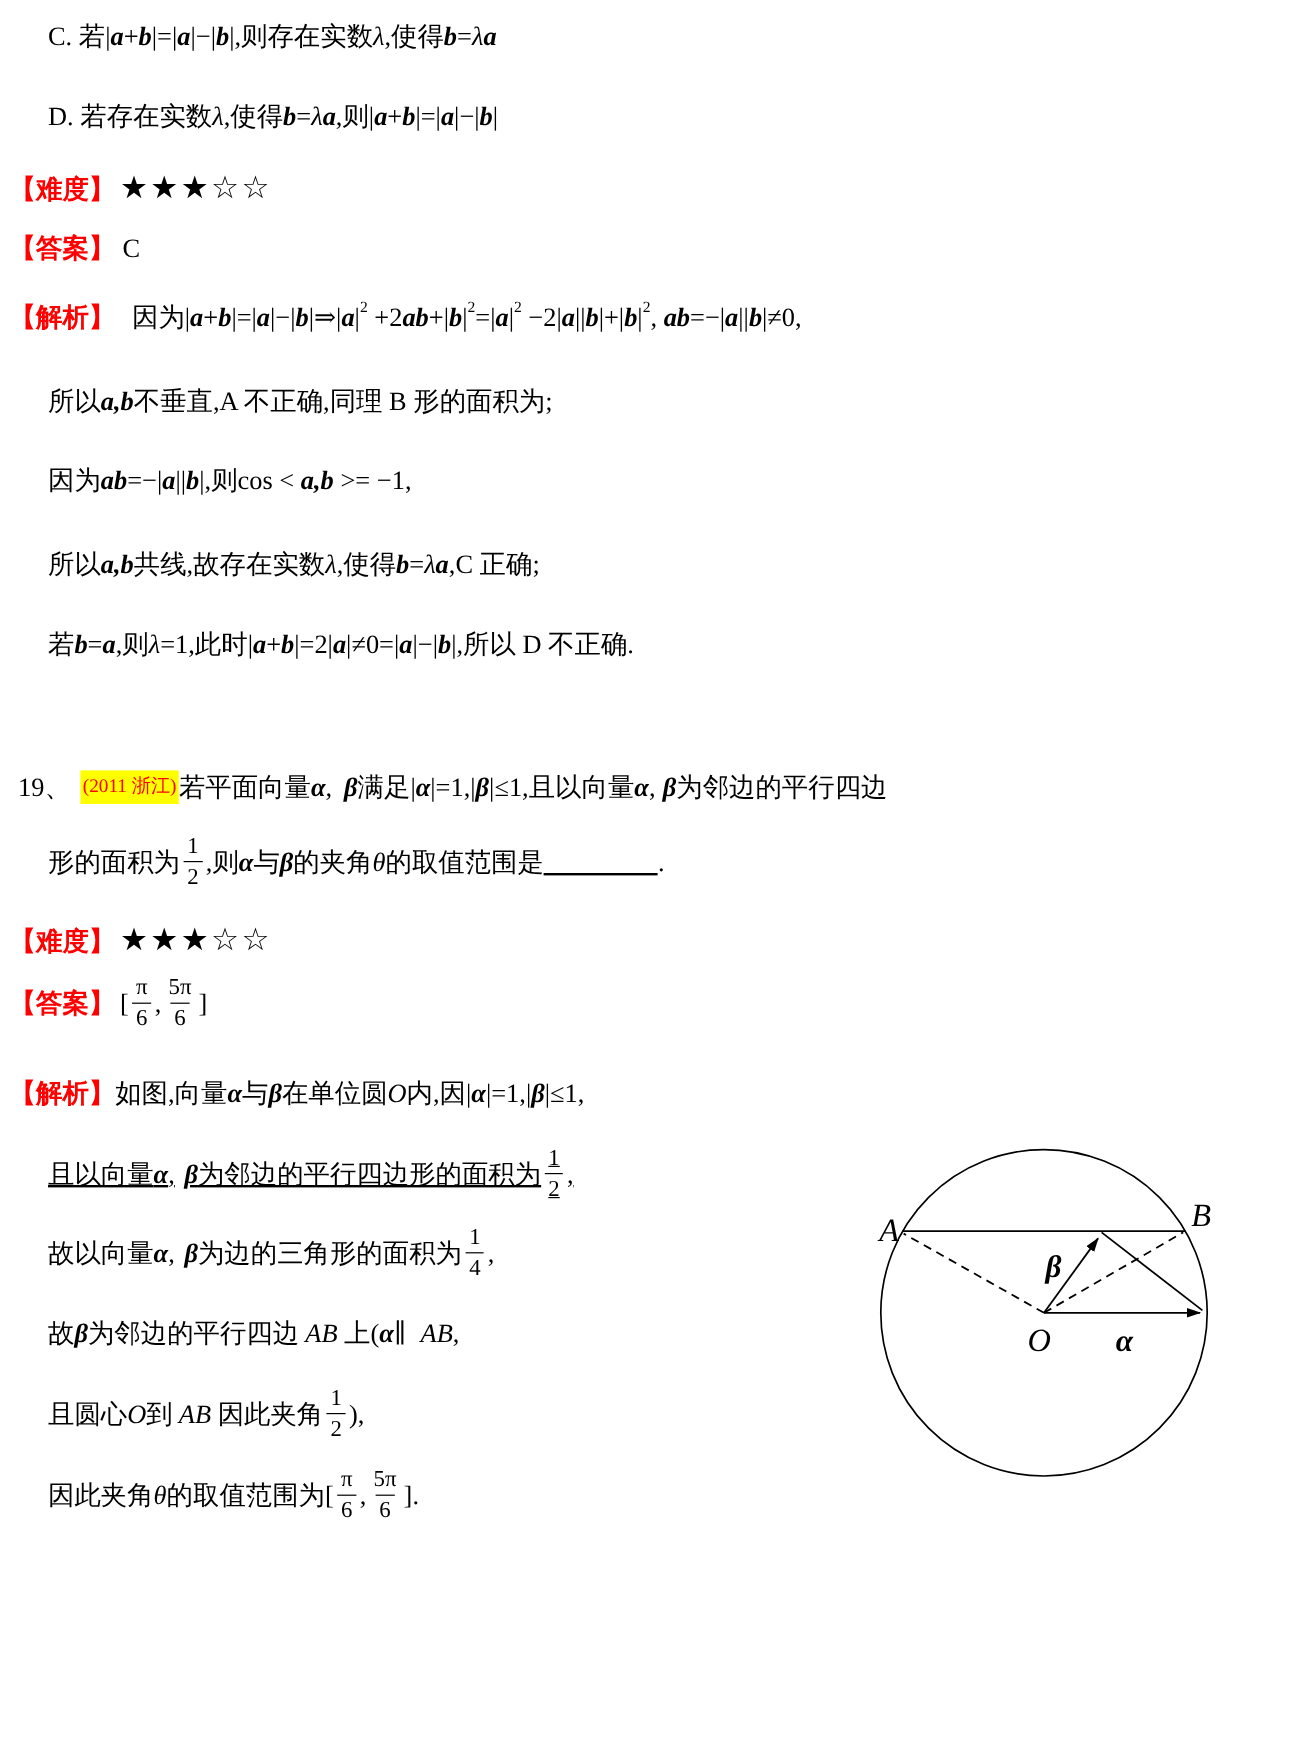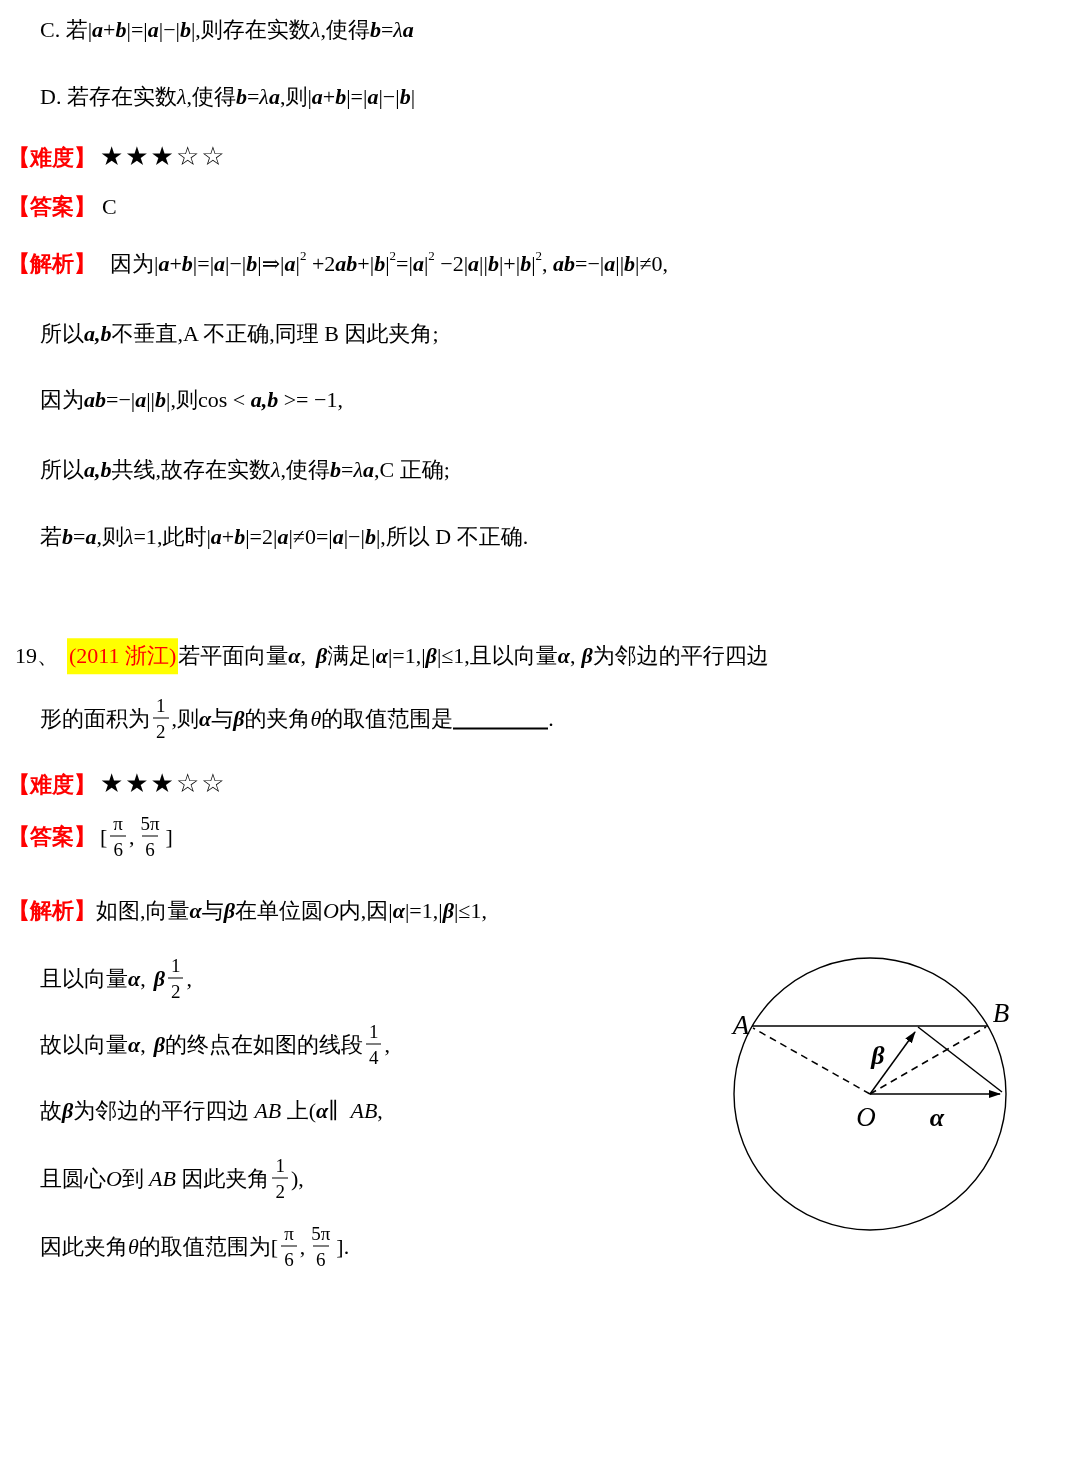--- a/index.html
+++ b/index.html
@@ -14,51 +14,51 @@
     position:absolute;display:flex;align-items:center;white-space:pre;
     transform:translateY(-50%);line-height:1.25;
   }
   .seg-cn{font-size:22px;}
   .seg-rm{font-size:22px;}
   .seg-it{font-size:22px;font-style:italic;}
   .seg-bi{font-size:22px;font-style:italic;font-weight:700;}
   .seg-sup{font-size:13px;transform:translateY(-8px);}
   .seg-label{font-size:22px;color:var(--red);font-weight:700;}
   .seg-stars{font-size:26px;letter-spacing:2px;}
-  .seg-hl{font-size:22px;color:var(--red);background:var(--hl);padding:4px 2px;text-align:right;}
+  .seg-hl{font-size:16px;color:var(--red);background:var(--hl);padding:4px 2px;text-align:right;}
   .frac{display:inline-flex;flex-direction:column;align-items:center;line-height:1;font-size:19px;margin:0 3px;}
   .frac .fn{padding:0 3px 3px;}
   .frac .fd{border-top:1.6px solid var(--ink);padding:3px 3px 0;}
   .blank{display:inline-block;height:1px;border-bottom:2px solid var(--ink);transform:translateY(10px);}
   .sp{display:inline-block;}
   #diagram-svg{position:absolute;}
   #diagram-svg text{font-family:"Liberation Serif","DejaVu Serif",serif;}
   #diagram-svg .lbl-it{font-style:italic;font-size:27px;}
   #diagram-svg .lbl-bi{font-style:italic;font-weight:700;font-size:26px;}
 </style>
 </head>
 <body>
 
 <div id="doc">
     <div class="line" style="left: 40px; top: 30px;"><span class="seg-rm">C. </span><span class="seg-cn">若</span><span class="seg-rm">|</span><span class="seg-bi">a</span><span class="seg-rm">+</span><span class="seg-bi">b</span><span class="seg-rm">|=|</span><span class="seg-bi">a</span><span class="seg-rm">|−|</span><span class="seg-bi">b</span><span class="seg-rm">|</span><span class="seg-cn">,则存在实数</span><span class="seg-it">λ</span><span class="seg-cn">,使得</span><span class="seg-bi">b</span><span class="seg-rm">=</span><span class="seg-it">λ</span><span class="seg-bi">a</span></div>
     <div class="line" style="left: 40px; top: 97px;"><span class="seg-rm">D. </span><span class="seg-cn">若存在实数</span><span class="seg-it">λ</span><span class="seg-cn">,使得</span><span class="seg-bi">b</span><span class="seg-rm">=</span><span class="seg-it">λ</span><span class="seg-bi">a</span><span class="seg-cn">,则</span><span class="seg-rm">|</span><span class="seg-bi">a</span><span class="seg-rm">+</span><span class="seg-bi">b</span><span class="seg-rm">|=|</span><span class="seg-bi">a</span><span class="seg-rm">|−|</span><span class="seg-bi">b</span><span class="seg-rm">|</span></div>
     <div class="line" style="left: 8px; top: 157px;"><span class="seg-label">【难度】</span><span class="sp" style="width: 4px;"></span><span class="seg-stars">★★★☆☆</span></div>
     <div class="line" style="left: 8px; top: 207px;"><span class="seg-label">【答案】</span><span class="sp" style="width: 6px;"></span><span class="seg-rm">C</span></div>
     <div class="line" style="left: 8px; top: 264px;"><span class="seg-label">【解析】</span><span class="sp" style="width: 14px;"></span><span class="seg-cn">因为</span><span class="seg-rm">|</span><span class="seg-bi">a</span><span class="seg-rm">+</span><span class="seg-bi">b</span><span class="seg-rm">|=|</span><span class="seg-bi">a</span><span class="seg-rm">|−|</span><span class="seg-bi">b</span><span class="seg-rm">|⇒|</span><span class="seg-bi">a</span><span class="seg-rm">|</span><span class="seg-sup">2</span><span class="seg-rm"> +2</span><span class="seg-bi">ab</span><span class="seg-rm">+|</span><span class="seg-bi">b</span><span class="seg-rm">|</span><span class="seg-sup">2</span><span class="seg-rm">=|</span><span class="seg-bi">a</span><span class="seg-rm">|</span><span class="seg-sup">2</span><span class="seg-rm"> −2|</span><span class="seg-bi">a</span><span class="seg-rm">||</span><span class="seg-bi">b</span><span class="seg-rm">|+|</span><span class="seg-bi">b</span><span class="seg-rm">|</span><span class="seg-sup">2</span><span class="seg-cn">, </span><span class="seg-bi">ab</span><span class="seg-rm">=−|</span><span class="seg-bi">a</span><span class="seg-rm">||</span><span class="seg-bi">b</span><span class="seg-rm">|≠0</span><span class="seg-cn">,</span></div>
-    <div class="line" style="left: 40px; top: 334px;"><span class="seg-cn">所以</span><span class="seg-bi">a,b</span><span class="seg-cn">不垂直,</span><span class="seg-rm">A </span><span class="seg-cn">不正确,同理</span><span class="seg-rm"> B </span><span class="seg-cn">因此夹角;</span></div>
+    <div class="line" style="left: 40px; top: 334px;"><span class="seg-cn">所以</span><span class="seg-bi">a,b</span><span class="seg-cn">不垂直,</span><span class="seg-rm">A </span><span class="seg-cn">不正确,同理</span><span class="seg-rm"> B </span><span class="seg-cn">形的面积为;</span></div>
     <div class="line" style="left: 40px; top: 400px;"><span class="seg-cn">因为</span><span class="seg-bi">ab</span><span class="seg-rm">=−|</span><span class="seg-bi">a</span><span class="seg-rm">||</span><span class="seg-bi">b</span><span class="seg-rm">|</span><span class="seg-cn">,则</span><span class="seg-rm">cos &lt; </span><span class="seg-bi">a,b</span><span class="seg-rm"> &gt;= −1</span><span class="seg-cn">,</span></div>
     <div class="line" style="left: 40px; top: 470px;"><span class="seg-cn">所以</span><span class="seg-bi">a,b</span><span class="seg-cn">共线,故存在实数</span><span class="seg-it">λ</span><span class="seg-cn">,使得</span><span class="seg-bi">b</span><span class="seg-rm">=</span><span class="seg-it">λ</span><span class="seg-bi">a</span><span class="seg-cn">,</span><span class="seg-rm">C </span><span class="seg-cn">正确;</span></div>
     <div class="line" style="left: 40px; top: 537px;"><span class="seg-cn">若</span><span class="seg-bi">b</span><span class="seg-rm">=</span><span class="seg-bi">a</span><span class="seg-cn">,则</span><span class="seg-it">λ</span><span class="seg-rm">=1</span><span class="seg-cn">,此时</span><span class="seg-rm">|</span><span class="seg-bi">a</span><span class="seg-rm">+</span><span class="seg-bi">b</span><span class="seg-rm">|=2|</span><span class="seg-bi">a</span><span class="seg-rm">|≠0=|</span><span class="seg-bi">a</span><span class="seg-rm">|−|</span><span class="seg-bi">b</span><span class="seg-rm">|</span><span class="seg-cn">,所以</span><span class="seg-rm"> D </span><span class="seg-cn">不正确</span><span class="seg-rm">.</span></div>
     <div class="line" style="left: 15px; top: 656px;"><span class="seg-rm">19</span><span class="seg-cn">、</span><span class="sp" style="width: 8px;"></span><span class="seg-hl">(2011 浙江)</span><span class="seg-cn">若平面向量</span><span class="seg-bi">α</span><span class="seg-cn">,</span><span class="sp" style="width: 10px;"></span><span class="seg-bi">β</span><span class="seg-cn">满足</span><span class="seg-rm">|</span><span class="seg-bi">α</span><span class="seg-rm">|=1</span><span class="seg-cn">,</span><span class="seg-rm">|</span><span class="seg-bi">β</span><span class="seg-rm">|≤1</span><span class="seg-cn">,且以向量</span><span class="seg-bi">α</span><span class="seg-cn">,</span><span class="sp" style="width: 6px;"></span><span class="seg-bi">β</span><span class="seg-cn">为邻边的平行四边</span></div>
     <div class="line" style="left: 40px; top: 718px;"><span class="seg-cn">形的面积为</span><span class="frac"><span class="fn">1</span><span class="fd">2</span></span><span class="seg-cn">,则</span><span class="seg-bi">α</span><span class="seg-cn">与</span><span class="seg-bi">β</span><span class="seg-cn">的夹角</span><span class="seg-it">θ</span><span class="seg-cn">的取值范围是</span><span class="blank" style="width: 95px;"></span><span class="seg-rm">.</span></div>
     <div class="line" style="left: 8px; top: 784px;"><span class="seg-label">【难度】</span><span class="sp" style="width: 4px;"></span><span class="seg-stars">★★★☆☆</span></div>
     <div class="line" style="left: 8px; top: 836px;"><span class="seg-label">【答案】</span><span class="sp" style="width: 4px;"></span><span class="seg-rm">[</span><span class="frac"><span class="fn">π</span><span class="fd">6</span></span><span class="seg-rm">,</span><span class="frac"><span class="fn">5π</span><span class="fd">6</span></span><span class="seg-rm">]</span></div>
     <div class="line" style="left: 8px; top: 911px;"><span class="seg-label">【解析】</span><span class="seg-cn">如图,向量</span><span class="seg-bi">α</span><span class="seg-cn">与</span><span class="seg-bi">β</span><span class="seg-cn">在单位圆</span><span class="seg-it">O</span><span class="seg-cn">内,因</span><span class="seg-rm">|</span><span class="seg-bi">α</span><span class="seg-rm">|=1</span><span class="seg-cn">,</span><span class="seg-rm">|</span><span class="seg-bi">β</span><span class="seg-rm">|≤1</span><span class="seg-cn">,</span></div>
-    <div class="line" style="left: 40px; top: 978px;"><span class="seg-cn">且以向量</span><span class="seg-bi">α</span><span class="seg-cn">,</span><span class="sp" style="width: 8px;"></span><span class="seg-bi">β</span><span class="frac"><span class="fn">1</span><span class="fd">2</span></span><span class="seg-cn">,</span></div>
-    <div class="line" style="left: 40px; top: 1044px; align-items: center;"><span class="seg-cn">故以向量</span><span class="seg-bi">α</span><span class="seg-cn">,</span><span class="sp" style="width: 8px;"></span><span class="seg-bi">β</span><span class="seg-cn">的终点在如图的线段</span><span class="frac"><span class="fn">1</span><span class="fd">4</span></span><span class="seg-cn">,</span></div>
+    <div class="line" style="left: 40px; top: 978px; text-decoration: underline;"><span class="seg-cn">且以向量</span><span class="seg-bi">α</span><span class="seg-cn">,</span><span class="sp" style="width: 8px;"></span><span class="seg-bi">β</span><span class="seg-cn">为邻边的平行四边形的面积为</span><span class="frac"><span class="fn">1</span><span class="fd">2</span></span><span class="seg-cn">,</span></div>
+    <div class="line" style="left: 40px; top: 1044px; align-items: center;"><span class="seg-cn">故以向量</span><span class="seg-bi">α</span><span class="seg-cn">,</span><span class="sp" style="width: 8px;"></span><span class="seg-bi">β</span><span class="seg-cn">为边的三角形的面积为</span><span class="frac"><span class="fn">1</span><span class="fd">4</span></span><span class="seg-cn">,</span></div>
     <div class="line" style="left: 40px; top: 1111px;"><span class="seg-cn">故</span><span class="seg-bi">β</span><span class="seg-cn">为邻边的平行四边</span><span class="seg-it"> AB </span><span class="seg-cn">上(</span><span class="seg-bi">α</span><span class="seg-rm">∥</span><span class="sp" style="width: 12px;"></span><span class="seg-it">AB</span><span class="seg-cn">,</span></div>
     <div class="line" style="left: 40px; top: 1178px;"><span class="seg-cn">且圆心</span><span class="seg-it">O</span><span class="seg-cn">到</span><span class="seg-it"> AB </span><span class="seg-cn">因此夹角</span><span class="frac"><span class="fn">1</span><span class="fd">2</span></span><span class="seg-cn">),</span></div>
     <div class="line" style="left: 40px; top: 1246px;"><span class="seg-cn">因此夹角</span><span class="seg-it">θ</span><span class="seg-cn">的取值范围为</span><span class="seg-rm">[</span><span class="frac"><span class="fn">π</span><span class="fd">6</span></span><span class="seg-rm">,</span><span class="frac"><span class="fn">5π</span><span class="fd">6</span></span><span class="seg-rm">]</span><span class="seg-rm">.</span></div>
   </div>
 <svg id="diagram-svg" width="340" height="300" viewBox="690 945 340 300" style="left: 690px; top: 945px;">
     <defs>
       <marker id="arrowhead" markerWidth="13" markerHeight="10" refX="11" refY="4" orient="auto" markerUnits="userSpaceOnUse">
         <path d="M0,0 L12,4 L0,8 Z" fill="#000000"></path>
       </marker>
     </defs>

